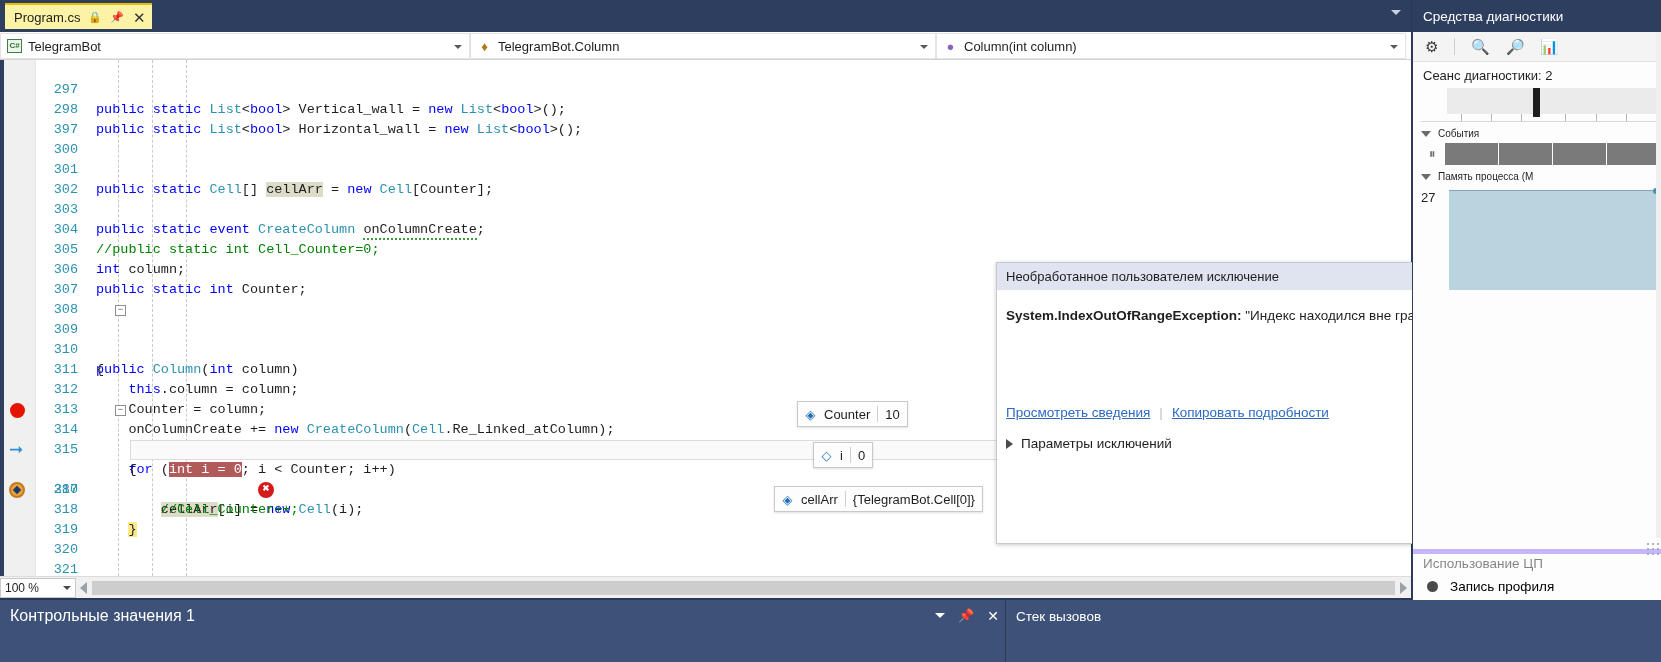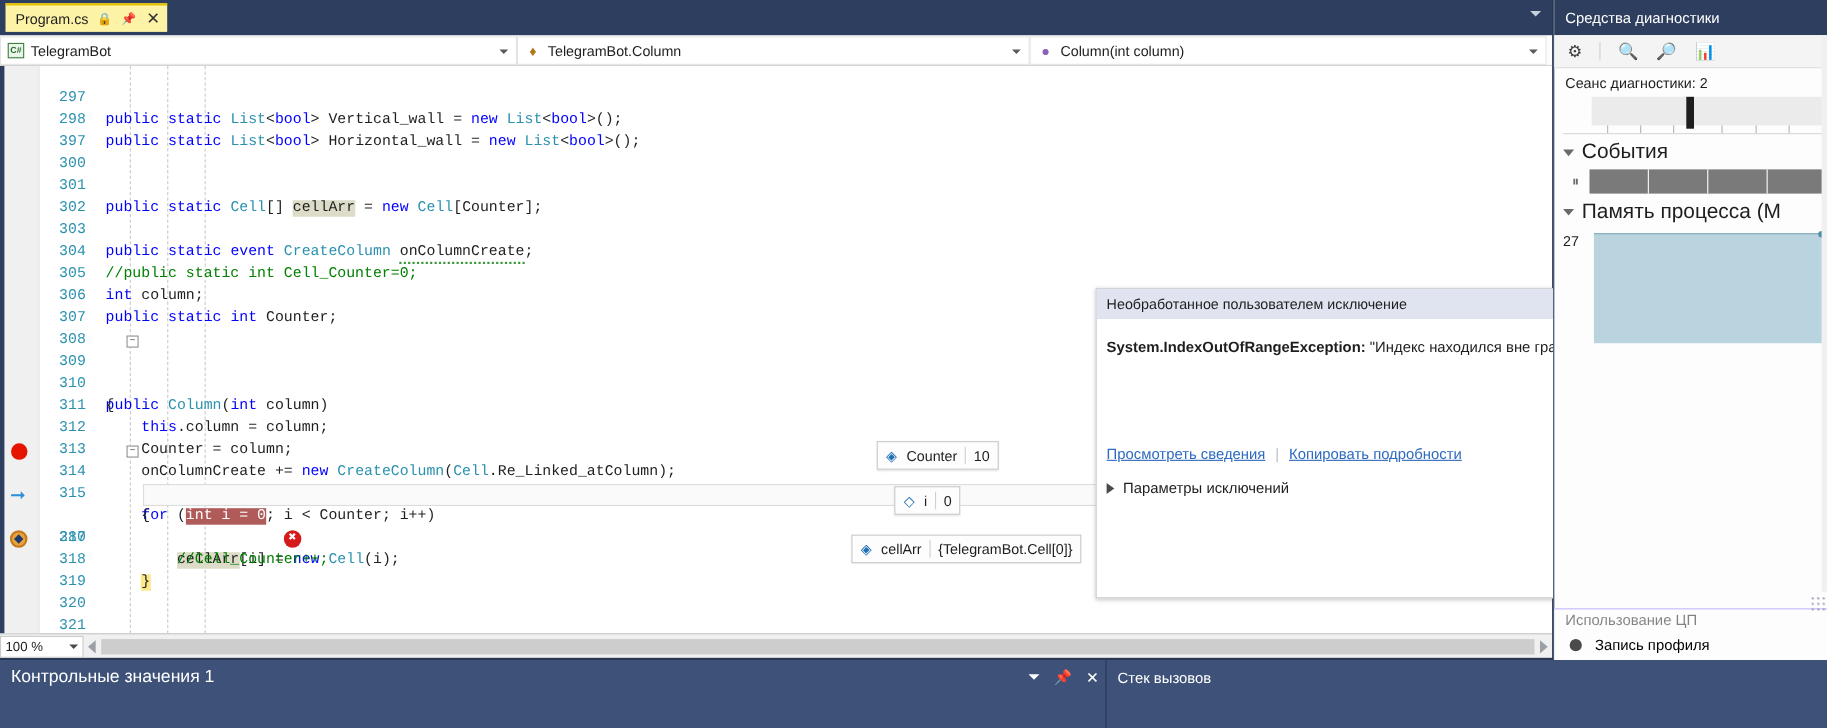--- a/index.html
+++ b/index.html
@@ -245,21 +245,21 @@
     font-size: 13px; color: #1e1e1e;
   }
   .diag-ruler {
     position: relative; height: 34px; margin: 0 2px 0 8px;
     background: #fdfdfd; border-bottom: 1px solid #d8d8d8;
   }
   .ruler-fill { position: absolute; left: 26px; top: 0; right: 0; height: 26px; background: #ebebeb; }
   .ruler-mark { position: absolute; left: 112px; top: 0; width: 7px; height: 29px; background: #1e1e1e; }
   .ruler-tick { position: absolute; bottom: 0; width: 1px; height: 7px; background: #b4b4b4; }
   .diag-section {
-    display: flex; align-items: center; font-size: 19px; color: #1e1e1e;
+    display: flex; align-items: center; font-size: 10px; color: #1e1e1e;
     padding: 6px 0 4px 8px;
   }
   .sec-tri {
     width: 0; height: 0; margin-right: 7px;
     border-left: 5px solid transparent; border-right: 5px solid transparent;
     border-top: 6px solid #6a6a6a;
   }
   .events-row { display: flex; align-items: center; padding-left: 16px; }
   .pause-ico { color: #6a6a6a; font-size: 13px; letter-spacing: 1px; margin-right: 8px; }
   .events-track { flex: 1; height: 22px; background: #7a7a7a; display: flex; }
@@ -269,21 +269,21 @@
   .mem-chart {
     flex: 1; height: 100px; background: #b9d4de;
     border-top: 1px solid #7fa9b8; position: relative;
   }
   .mem-dot {
     position: absolute; right: 2px; top: -3px; width: 6px; height: 6px;
     border-radius: 50%; background: #4d8fa8;
   }
   .diag-footer {
     position: absolute; left: 0; bottom: 0; width: 100%;
-    border-top: 1px solid #c4b5fd; background: #fdfdfd;
+    border-top: 5px solid #c4b5fd; background: #fdfdfd;
   }
   .diag-foot-label {
     font-size: 13.5px; color: #1e1e1e; padding: 2px 0 3px 10px;
     white-space: nowrap; overflow: hidden; opacity: 0.55;
   }
   .diag-rec {
     display: flex; align-items: center; padding: 5px 0 6px 14px; font-size: 13.5px;
   }
   .rec-dot {
     width: 11px; height: 11px; border-radius: 50%; background: #4a4a4a; margin-right: 12px;

